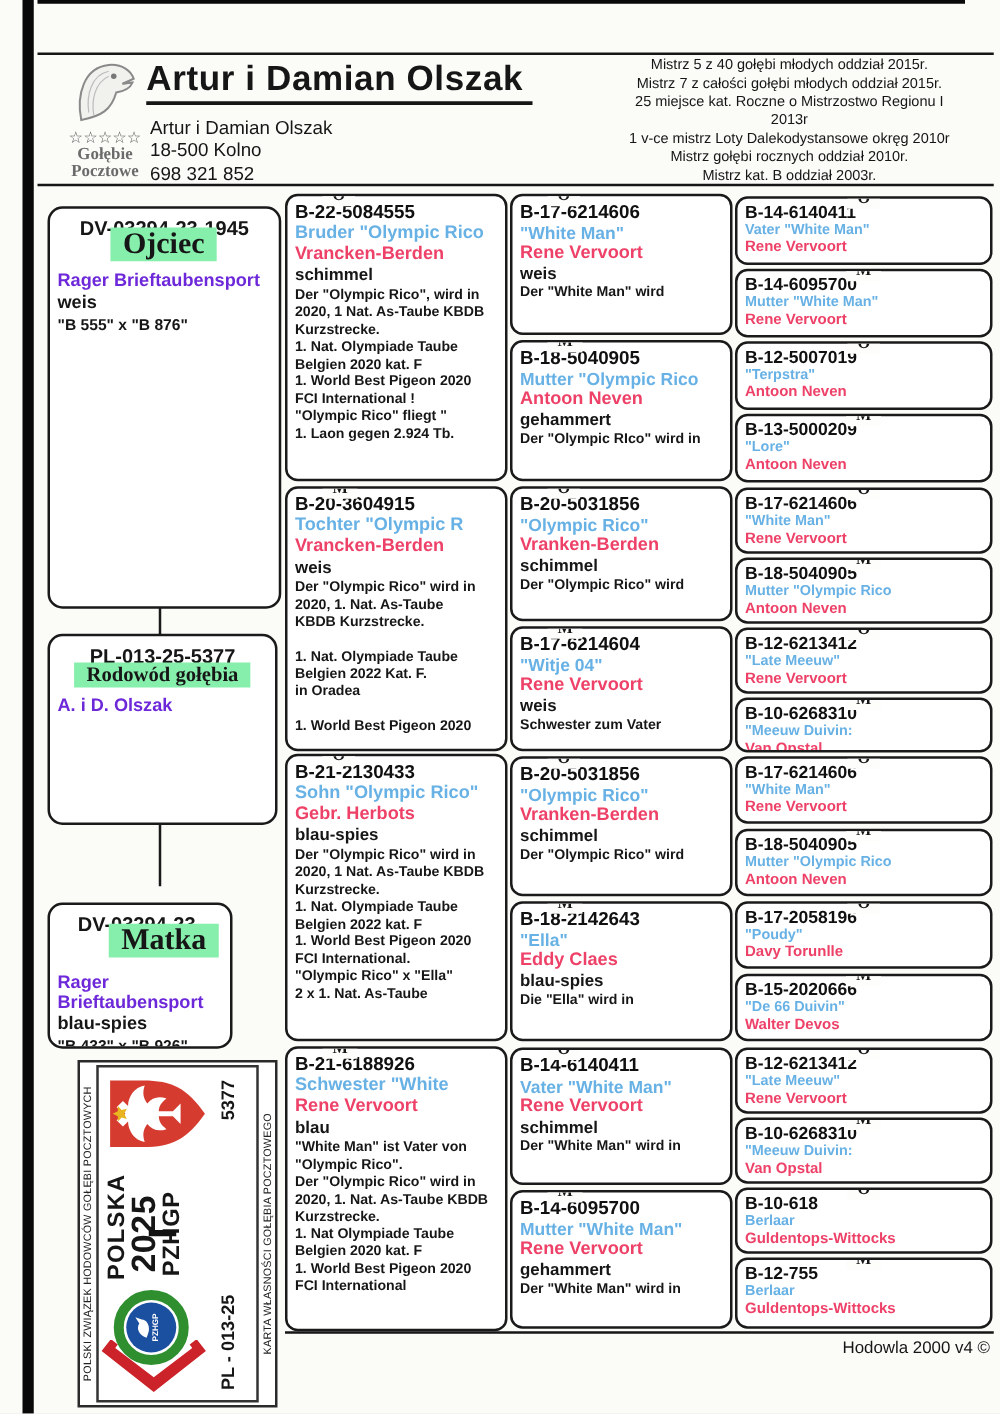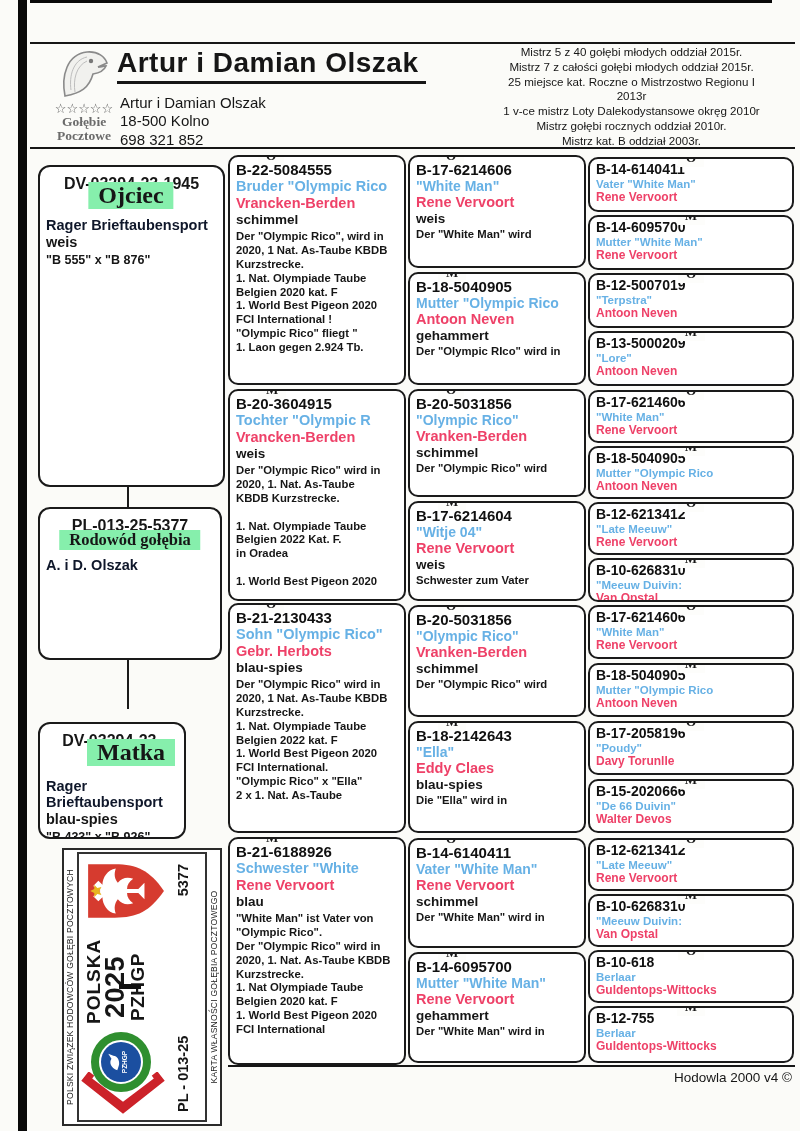--- a/index.html
+++ b/index.html
@@ -76,21 +76,21 @@
   
   .sec-label{position:absolute;font-family:"Liberation Serif",serif;font-weight:bold;
              background:#86efac;padding:0 10px;z-index:2;transform:translateX(-50%);margin-top:32px;}
   #lbl-ojciec{left:131px;top:150px;font-size:24px;}
   #lbl-rodowod{left:130px;top:498px;font-size:16.5px;}
   #lbl-matka{left:131px;top:707px;font-size:24px;}
   #box-ojciec{left:38px;top:165px;width:187px;height:322px;border-radius:12px;}
   #box-rodowod{left:38px;top:507px;width:184px;height:153px;border-radius:12px;}
   #box-matka{left:38px;top:722px;width:148px;height:117px;border-radius:12px;}
   .main-ring{font-weight:bold;font-size:16px;padding-top:4px;text-align:center;}
-  .main-breeder{font-weight:bold;font-size:14.5px;color:#0f172a;margin-top:24px;}
+  .main-breeder{font-weight:bold;font-size:14.5px;color:#6d28d9;margin-top:24px;}
   .main-color{font-weight:bold;font-size:14.5px;margin-top:1px;}
   .main-note{font-weight:bold;font-size:12.5px;margin-top:3px;}
   #box-rodowod .main-breeder{margin-top:22px;}
   .vline{position:absolute;width:2px;background:#1a1a1a;}
   #conn1{left:127px;top:486px;height:22px;}
   #conn2{left:127px;top:659px;height:50px;}
   
   #rule-foot{left:228px;top:1065px;width:567px;}
   .footer{position:absolute;right:8px;top:1070px;font-size:13.5px;}
   

